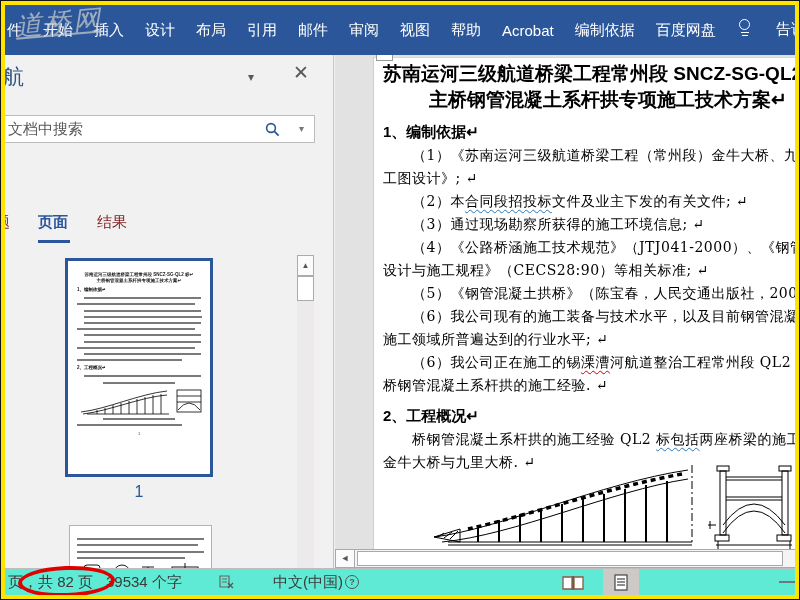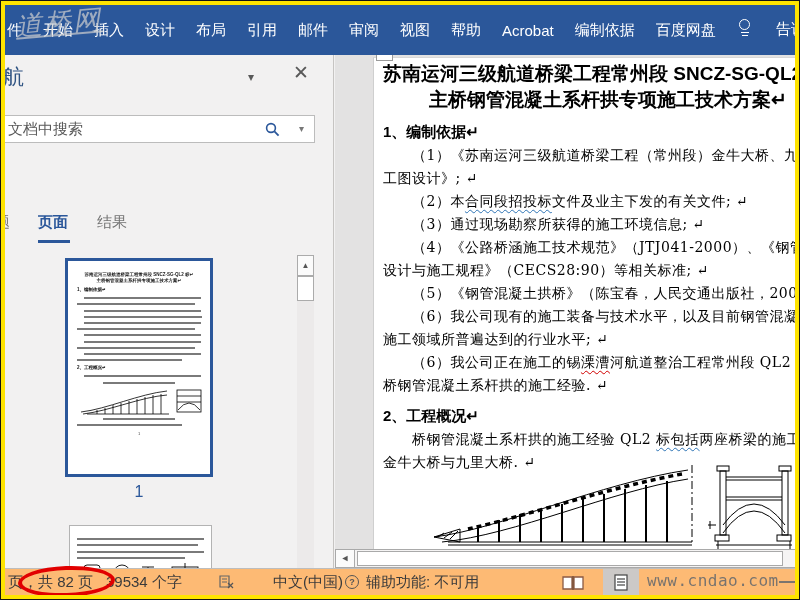--- a/index.html
+++ b/index.html
@@ -18,21 +18,21 @@
 
   
   .navpane{position:absolute;left:0;top:50px;width:329px;height:513px;background:#f2f1f1;border-right:1px solid #c6c4c2;overflow:hidden;}
   .nav-title{position:absolute;left:-2px;top:8px;font-size:21px;color:#2f5382;}
   .nav-dd{position:absolute;left:243px;top:15px;font-size:12px;color:#595959;}
   .nav-close{position:absolute;left:288px;top:6px;font-size:19px;color:#595959;}
   .nav-search{position:absolute;left:-14px;top:60px;width:324px;height:28px;background:#fff;border:1px solid #bcbcbc;}
   .nav-search .ph{position:absolute;left:16px;top:4px;font-size:15px;color:#595959;white-space:nowrap;}
   .nav-search .mag{position:absolute;right:34px;top:6px;}
   .nav-search .chev{position:absolute;right:10px;top:7px;font-size:10px;color:#777;}
-  .nav-tab{position:absolute;top:158px;font-size:15px;color:#737373;white-space:nowrap;}
+  .nav-tab{position:absolute;top:158px;font-size:15px;color:#7f1d1d;white-space:nowrap;}
   .nav-tab.partial{left:-10px;width:18px;overflow:hidden;}
   .nav-tab.pages{left:33px;color:#2b579a;font-weight:bold;}
   .nav-tab.results{left:92px;}
   .nav-tab-underline{position:absolute;left:33px;top:185px;width:32px;height:3px;background:#2b579a;}
 
   .thumb1{position:absolute;left:60px;top:203px;width:148px;height:219px;border:3px solid #2b579a;background:#fff;padding:11px 9px 4px 9px;overflow:hidden;}
   .mtitle{font-size:4.5px;font-weight:bold;color:#222;text-align:center;line-height:6px;white-space:nowrap;overflow:hidden;}
   .mhead{font-size:4.5px;font-weight:bold;color:#111;line-height:6px;margin-top:3px;white-space:nowrap;overflow:hidden;}
   .mbar{height:2px;background:#7a7a7a;margin:4.2px 0;}
   .mbar.ind{margin-left:7px;}
@@ -58,21 +58,21 @@
   .dline.ind{padding-left:29px;}
   .wavy-b{text-decoration:underline wavy #2e74b5 1px;text-underline-offset:3px;}
   .wavy-r{text-decoration:underline wavy #d00000 1px;text-underline-offset:3px;}
   .drawing{position:absolute;left:85px;top:408px;}
 
   .hscroll{position:absolute;left:0px;top:494px;width:462px;height:19px;background:#f5f4f4;border:1px solid #a9a9a9;}
   .hbtn{position:absolute;left:0;top:0;width:19px;height:17px;background:#fbfbfb;border-right:1px solid #ababab;color:#555;font-size:9px;text-align:center;line-height:16px;}
   .hthumb{position:absolute;left:21px;top:1px;width:426px;height:15px;background:#fff;border:1px solid #a9a9a9;}
 
   
-  .statusbar{position:absolute;left:0;top:563px;width:100%;height:27px;background:#fdba74;border-top:1px solid #bdbdbd;font-size:15px;color:#3b3b3b;}
+  .statusbar{position:absolute;left:0;top:563px;width:100%;height:27px;background:#5eead4;border-top:1px solid #bdbdbd;font-size:15px;color:#3b3b3b;}
   .st{position:absolute;top:4px;white-space:nowrap;}
   .proof-icon{position:absolute;left:213px;top:5px;}
   .acc-icon{position:absolute;left:340px;top:6px;width:14px;height:14px;border:1.5px solid #555;border-radius:50%;font-size:9px;line-height:12px;text-align:center;color:#555;font-weight:bold;}
   .view-book{position:absolute;left:556px;top:6px;}
   .view-layout{position:absolute;left:598px;top:0px;width:36px;height:26px;background:#ccc9c7;}
   .view-layout svg{position:absolute;left:11px;top:5px;}
   .wm-br{position:absolute;left:642px;top:2px;font-family:"DejaVu Sans Mono",monospace;font-size:16px;color:#6e6e6e;opacity:.92;letter-spacing:.5px;white-space:nowrap;z-index:6;}
   .wm-br-line{position:absolute;left:774px;top:12px;width:16px;height:2px;background:#6e6e6e;opacity:.9;z-index:6;}
 
   .red-ellipse{position:absolute;left:13px;top:561px;width:97px;height:31px;border:4px solid #e10000;border-radius:50%;transform:rotate(-2deg);z-index:10;}
@@ -284,40 +284,38 @@
       <svg width="18" height="16" viewBox="0 0 18 16">
             <g stroke="#666" fill="none" stroke-width="1.2">
               <path d="M2,2 H11 V13 H2 Z"></path>
               <path d="M4,5 H9 M4,8 H9"></path>
               <path d="M10,9 l5,5 M15,9 l-5,5" stroke="#555"></path>
             </g>
           </svg>
     </span>
     <span class="st" style="left:268px">中文(中国)</span>
     <span class="acc-icon">?</span>
-    <span class="st" style="left:361px">辅助功能: 不可用</span>
     <span class="view-book">
       <svg width="24" height="16" viewBox="0 0 24 16">
             <g stroke="#8a5a44" fill="#fff" stroke-width="1.3">
               <path d="M2,2 H11 V14 H2 Z"></path>
               <path d="M13,2 H22 V14 H13 Z"></path>
               <line x1="12" y1="1" x2="12" y2="15" stroke="#6b4433"></line>
             </g>
           </svg>
     </span>
     <span class="view-layout">
       <svg width="14" height="17" viewBox="0 0 14 17">
             <g stroke="#444" fill="#fff" stroke-width="1.2">
               <rect x="1" y="1" width="12" height="15"></rect>
               <line x1="3" y1="5" x2="11" y2="5"></line>
               <line x1="3" y1="8" x2="11" y2="8"></line>
               <line x1="3" y1="11" x2="11" y2="11"></line>
             </g>
           </svg>
     </span>
-    <span class="wm-br">www.cndao.com</span>
     <span class="wm-br-line"></span>
   </div>
 
   <div class="red-ellipse"></div>
 
 </div>
 </div>
 
 </body></html>

